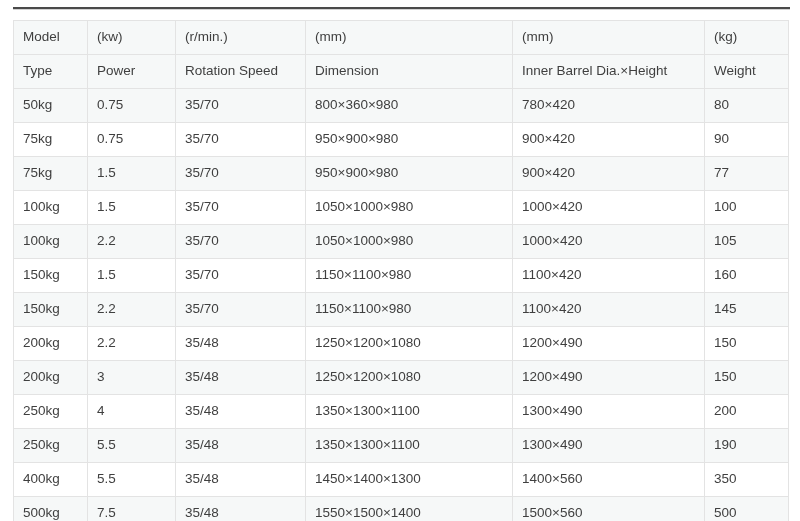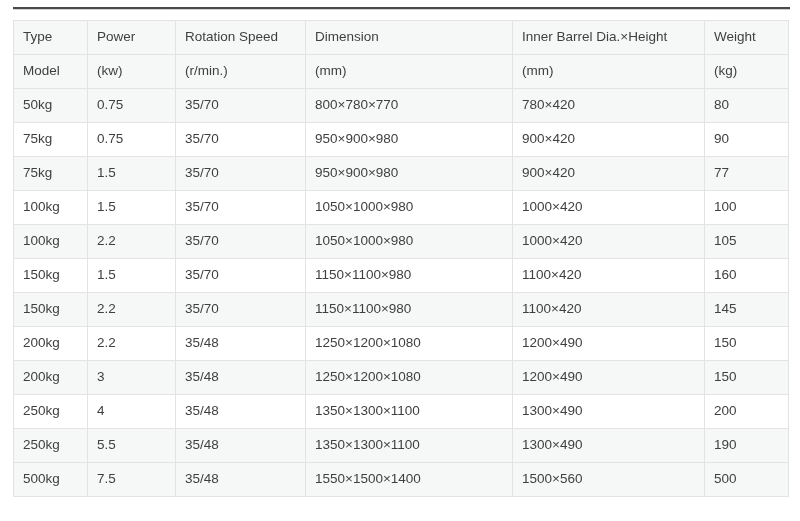--- a/index.html
+++ b/index.html
@@ -79,40 +79,40 @@
       <colgroup>
         <col class="c-type">
         <col class="c-power">
         <col class="c-speed">
         <col class="c-dim">
         <col class="c-inner">
         <col class="c-weight">
       </colgroup>
       <tbody id="table-body">
           <tr class="hdr-row">
+            <td>Model</td>
+            <td>(kw)</td>
+            <td>(r/min.)</td>
+            <td>(mm)</td>
+            <td>(mm)</td>
+            <td>(kg)</td>
+          </tr>
+          <tr class="hdr-row">
             <td>Type</td>
             <td>Power</td>
             <td>Rotation Speed</td>
             <td>Dimension</td>
             <td>Inner Barrel Dia.×Height</td>
             <td>Weight</td>
           </tr>
-          <tr class="hdr-row">
-            <td>Model</td>
-            <td>(kw)</td>
-            <td>(r/min.)</td>
-            <td>(mm)</td>
-            <td>(mm)</td>
-            <td>(kg)</td>
-          </tr>
           <tr class="band-a">
             <td>50kg</td>
             <td>0.75</td>
             <td>35/70</td>
-            <td>800×780×770</td>
+            <td>800×360×980</td>
             <td>780×420</td>
             <td>80</td>
           </tr>
           <tr class="band-b">
             <td>75kg</td>
             <td>0.75</td>
             <td>35/70</td>
             <td>950×900×980</td>
             <td>900×420</td>
             <td>90</td>
@@ -182,20 +182,28 @@
             <td>200</td>
           </tr>
           <tr class="band-a">
             <td>250kg</td>
             <td>5.5</td>
             <td>35/48</td>
             <td>1350×1300×1100</td>
             <td>1300×490</td>
             <td>190</td>
           </tr>
+          <tr class="band-b">
+            <td>400kg</td>
+            <td>5.5</td>
+            <td>35/48</td>
+            <td>1450×1400×1300</td>
+            <td>1400×560</td>
+            <td>350</td>
+          </tr>
           <tr class="band-a">
             <td>500kg</td>
             <td>7.5</td>
             <td>35/48</td>
             <td>1550×1500×1400</td>
             <td>1500×560</td>
             <td>500</td>
           </tr>
         </tbody>
     </table>

